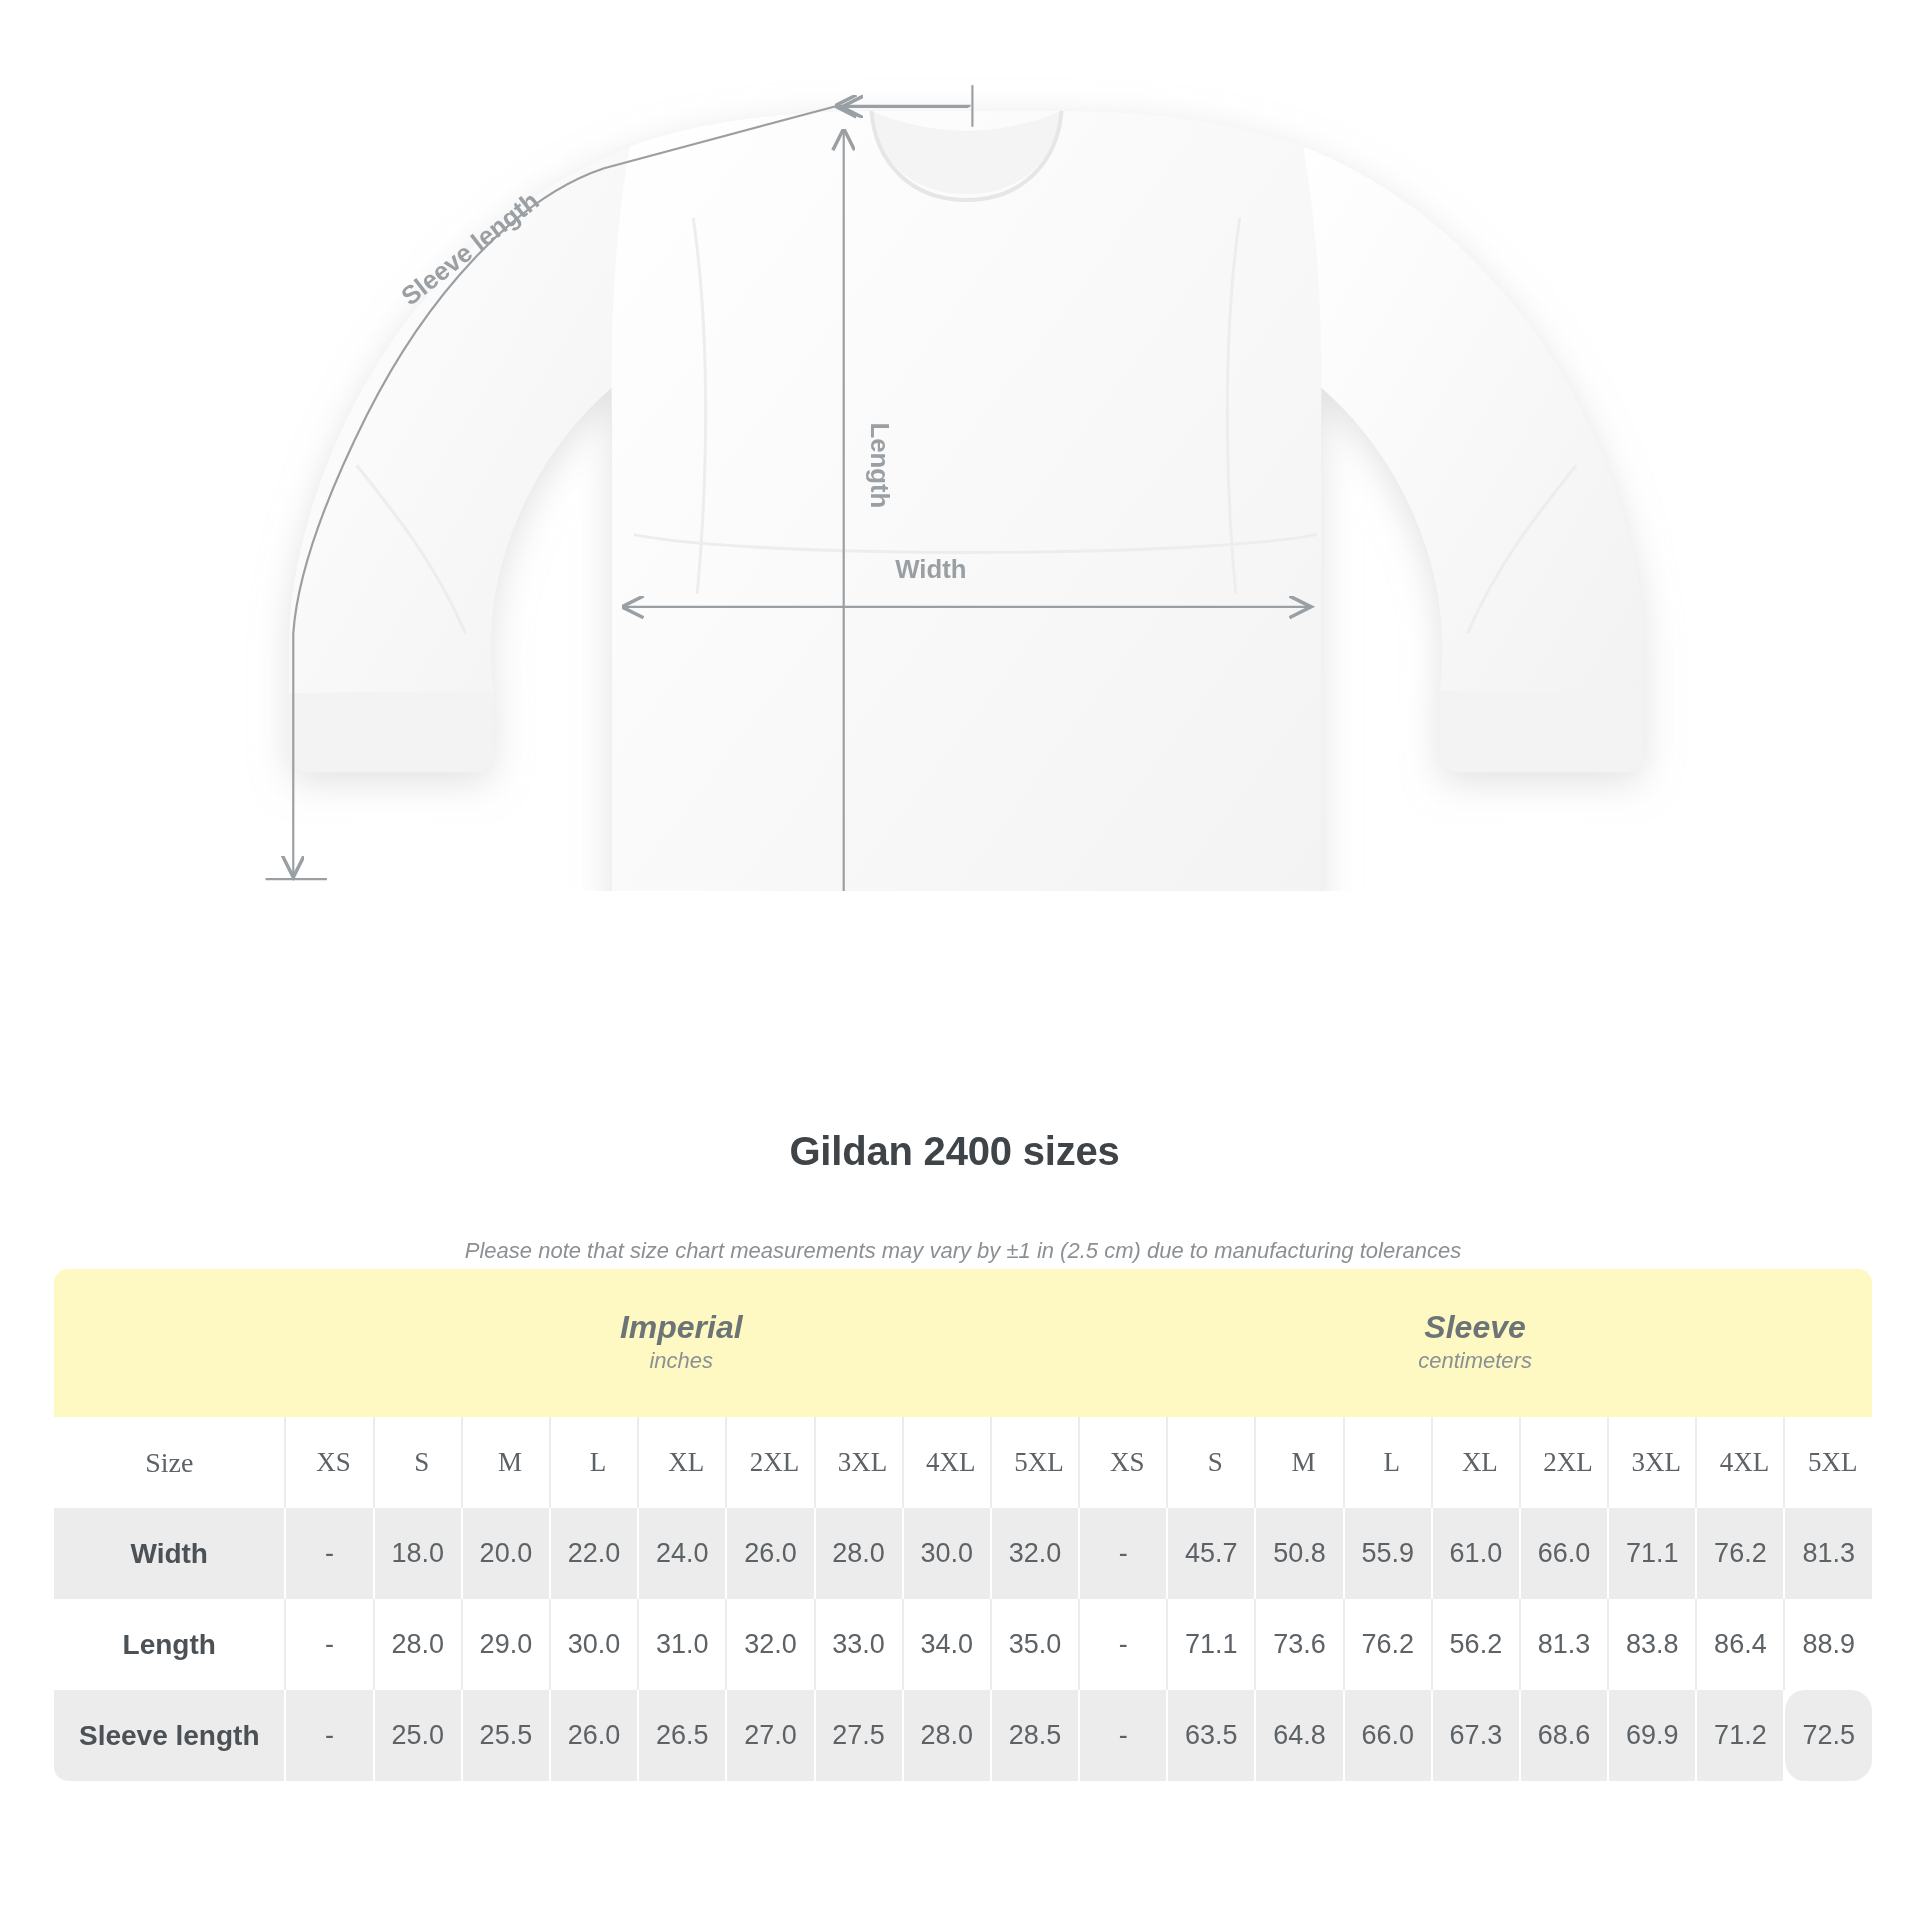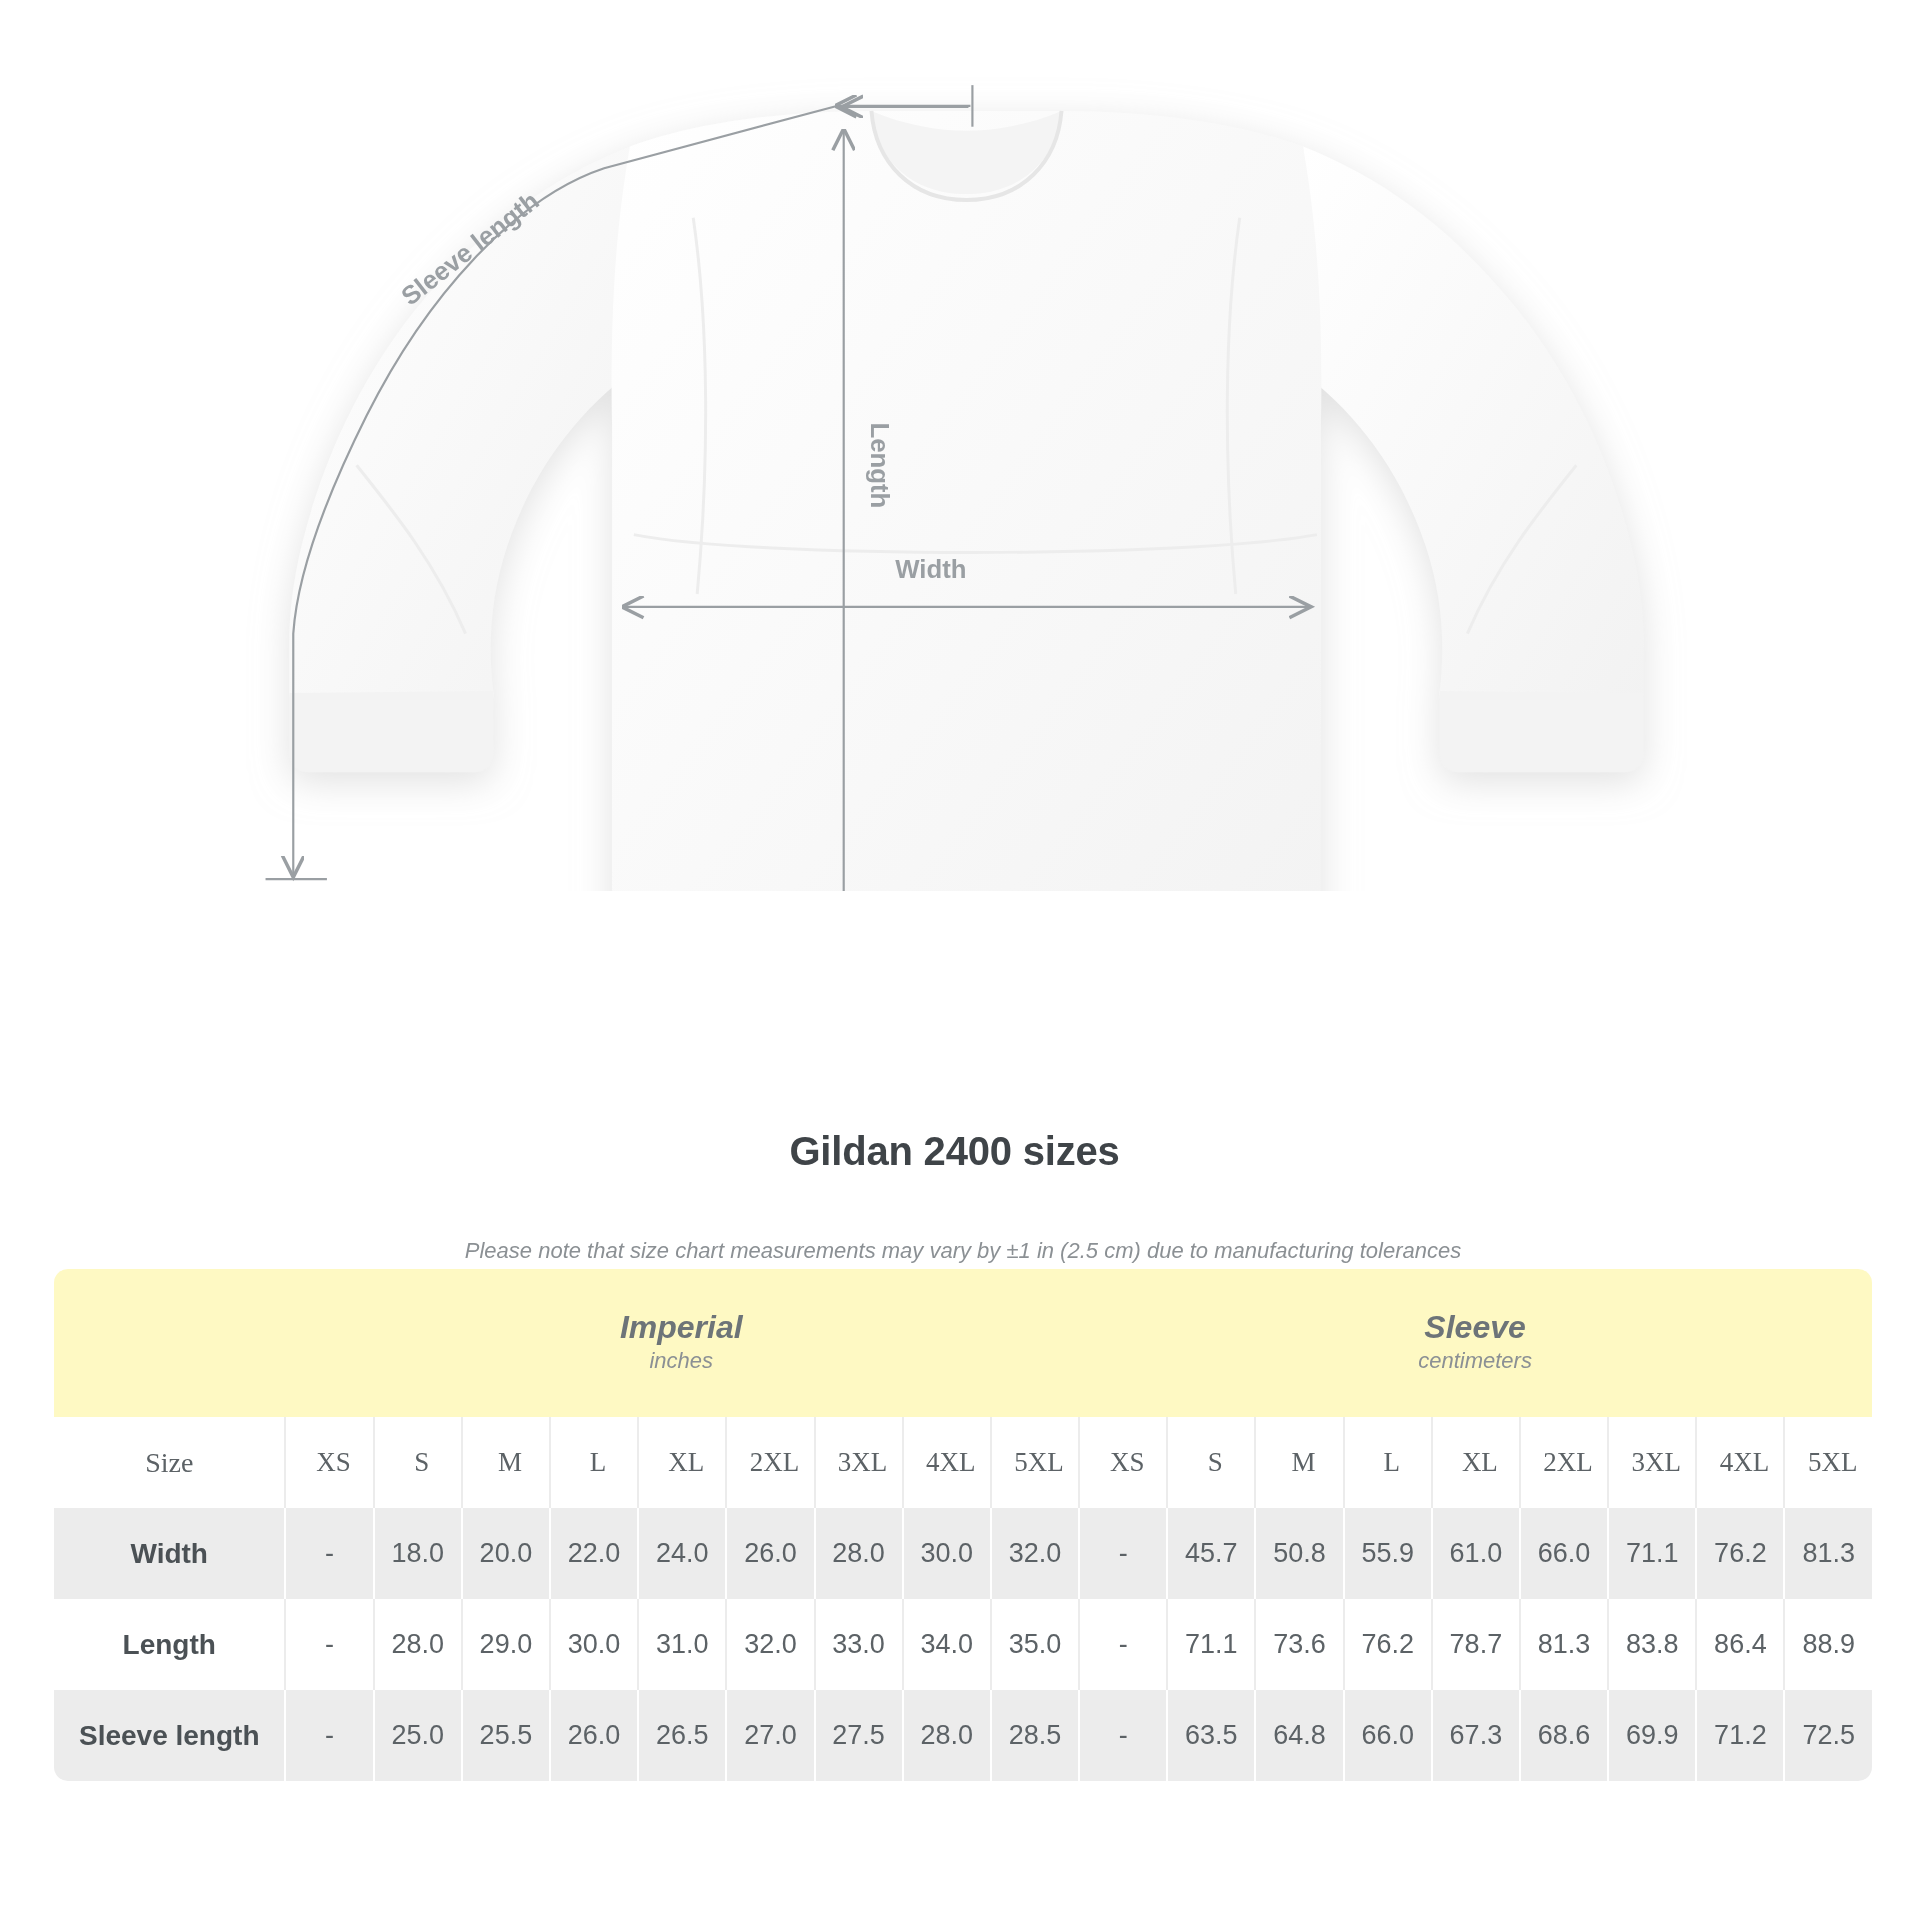--- a/index.html
+++ b/index.html
@@ -100,21 +100,21 @@
     color: #5f6569;
   }
   .data-row.shade td { background: #ececec; }
   .data-row.plain td { background: #ffffff; }
   .data-row td.rowlabel {
     font-weight: bold;
     font-size: 28px;
     color: #4b5155;
   }
   .data-row.last td.corner-bl { border-bottom-left-radius: 14px; }
-  .data-row.last td.corner-br { border-bottom-right-radius: 14px; }
+  .data-row.last td.corner-br { border-bottom-right-radius: 14px; border-radius: 21px; }
 
   
   .gridcell { border-left: 2px solid #ffffff; }
   .data-row.shade .gridcell { border-left-color: #ffffff; }
   .data-row.plain .gridcell { border-left-color: #ececec; }
   .size-row .gridcell { border-left-color: #ececec; padding-left: 8px; }
 
   .dash { color: #8b9094; }
 </style>
 </head>
@@ -291,21 +291,21 @@
           <td class="gridcell">30.0</td>
           <td class="gridcell">31.0</td>
           <td class="gridcell">32.0</td>
           <td class="gridcell">33.0</td>
           <td class="gridcell">34.0</td>
           <td class="gridcell">35.0</td>
           <td class="gridcell dash">-</td>
           <td class="gridcell">71.1</td>
           <td class="gridcell">73.6</td>
           <td class="gridcell">76.2</td>
-          <td class="gridcell">78.7</td>
+          <td class="gridcell">56.2</td>
           <td class="gridcell">81.3</td>
           <td class="gridcell">83.8</td>
           <td class="gridcell">86.4</td>
           <td class="gridcell">88.9</td>
         </tr>
 
         <tr class="data-row shade last">
           <td class="rowlabel corner-bl">Sleeve length</td>
           <td class="gridcell dash">-</td>
           <td class="gridcell">25.0</td>

